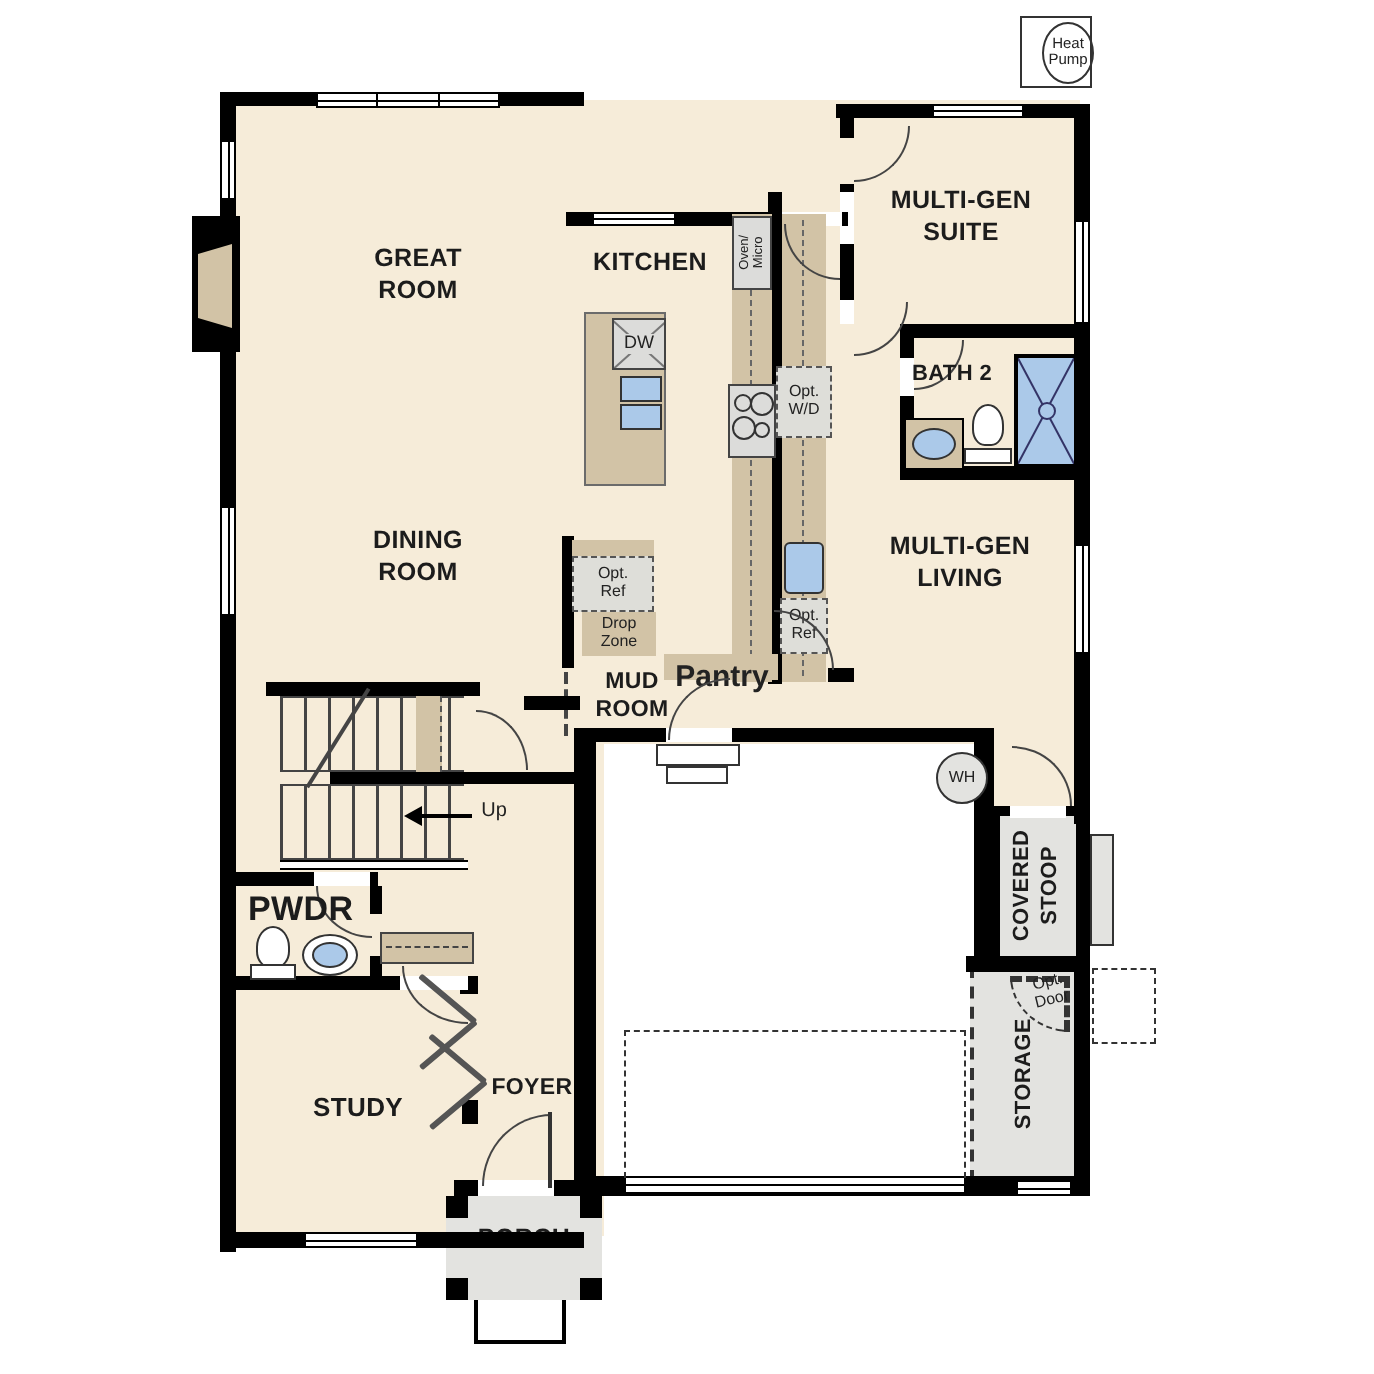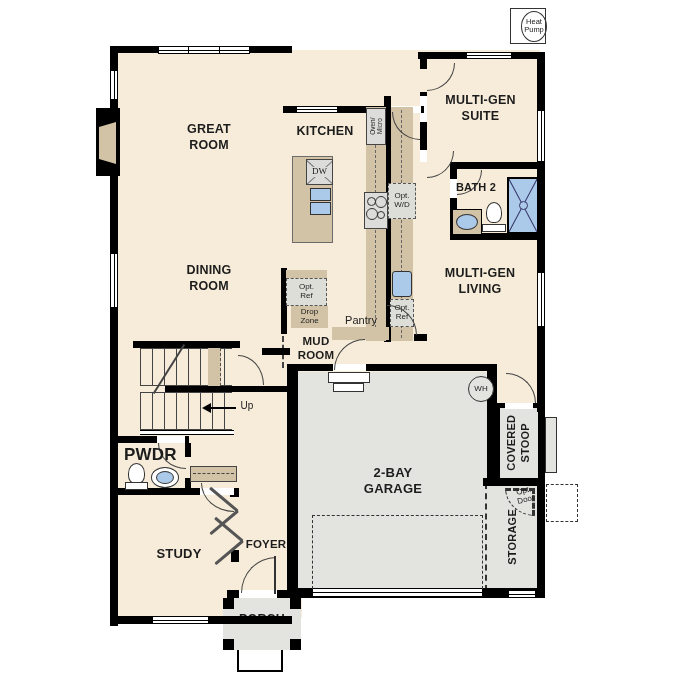--- a/index.html
+++ b/index.html
@@ -34,23 +34,20 @@
 </head>
 <body>
 
 <div id="plan">
 
   <div class="beige" style="left:112px;top:50px;width:428px;height:322px;"></div>
   <div class="beige" style="left:112px;top:372px;width:190px;height:246px;"></div>
   <div class="beige" style="left:492px;top:368px;width:45px;height:38px;"></div>
 
 
-  <div class="gray flexc" style="left:298px;top:372px;width:190px;height:218px;">
-    <div class="lbl" style="position:static;width:75px;font-size:13px;">2-BAY GARAGE</div>
-  </div>
 
   <div class="gray" style="left:223px;top:598px;width:78px;height:52px;"></div>
   <div class="lbl flexc" style="left:232px;top:612px;width:60px;">PORCH</div>
   <div class="wall" style="left:223px;top:598px;width:11px;height:11px;"></div>
   <div class="wall" style="left:290px;top:598px;width:11px;height:11px;"></div>
   <div class="wall" style="left:223px;top:639px;width:11px;height:11px;"></div>
   <div class="wall" style="left:290px;top:639px;width:11px;height:11px;"></div>
   <div class="abs" style="left:237px;top:650px;width:46px;height:22px;background:#fff;border:2px solid #000;border-top:none;box-sizing:border-box;"></div>
 
   <div class="gray flexc" style="left:495px;top:403px;width:50px;height:80px;border:5px solid #000;border-right-width:7px;box-sizing:border-box;">
@@ -136,21 +133,21 @@
   <div class="abs" style="left:168px;top:340px;width:2px;height:58px;background:#444;transform:rotate(32deg);"></div>
   <div class="abs" style="left:140px;top:430px;width:94px;height:5px;background:#fff;border-top:1.5px solid #000;border-bottom:1.5px solid #000;box-sizing:border-box;"></div>
   <div class="sm" style="left:236px;top:400px;width:22px;font-size:10px;">Up</div>
   <div class="abs" style="left:210px;top:407px;width:26px;height:2px;background:#000;"></div>
   <div class="abs" style="left:202px;top:403px;width:0;height:0;border-right:9px solid #000;border-top:5px solid transparent;border-bottom:5px solid transparent;"></div>
 
   <div class="tan" style="left:292px;top:156px;width:41px;height:87px;border:1px solid #6b6b6b;box-sizing:border-box;"></div>
   <div class="abs flexc" style="left:306px;top:159px;width:27px;height:26px;background:#dcdcda;border:1px solid #444;box-sizing:border-box;overflow:hidden;">
     <div class="abs" style="width:36px;height:1px;background:#777;transform:rotate(42deg);"></div>
     <div class="abs" style="width:36px;height:1px;background:#777;transform:rotate(-42deg);"></div>
-    <span class="sm" style="position:relative;font-size:9px;background:#dcdcda;padding:0 1px;font-family:Liberation Serif, serif;">DW</span>
+    <span class="sm" style="position:relative;font-size:9px;background:#dcdcda;padding:0 1px;">DW</span>
   </div>
   <div class="abs" style="left:310px;top:188px;width:21px;height:13px;background:#abc9e9;border:1.3px solid #333;box-sizing:border-box;"></div>
   <div class="abs" style="left:310px;top:202px;width:21px;height:13px;background:#abc9e9;border:1.3px solid #333;box-sizing:border-box;"></div>
 
   <div class="tan" style="left:366px;top:107px;width:20px;height:234px;"></div>
   <div class="abs" style="left:375px;top:110px;width:1px;height:228px;border-left:1px dashed #666;"></div>
   <div class="abs flexc" style="left:366px;top:108px;width:20px;height:37px;background:#dcdcda;border:1px solid #444;box-sizing:border-box;">
     <div class="sm rot" style="position:static;width:30px;font-size:6.5px;">Oven/ Micro</div>
   </div>
   <div class="abs" style="left:364px;top:192px;width:24px;height:37px;background:#dcdcda;border:1px solid #444;box-sizing:border-box;"></div>
@@ -170,21 +167,21 @@
   </div>
 
   <div class="tan" style="left:286px;top:270px;width:41px;height:8px;"></div>
   <div class="dashbox" style="left:286px;top:278px;width:41px;height:28px;">
     <div class="sm" style="position:static;width:22px;font-size:8px;">Opt. Ref</div>
   </div>
   <div class="tan flexc" style="left:291px;top:306px;width:37px;height:22px;">
     <div class="sm" style="position:static;width:30px;font-size:8px;">Drop Zone</div>
   </div>
   <div class="tan" style="left:332px;top:327px;width:57px;height:13px;"></div>
-  <div class="sm" style="left:336px;top:314px;width:50px;font-size:11px;">Pantry</div>
+  <div class="sm" style="left:336px;top:331px;width:50px;font-size:15px;font-weight:bold;">Pantry</div>
 
   <div class="tan" style="left:452px;top:209px;width:30px;height:26px;border:1.3px solid #000;box-sizing:border-box;"></div>
   <div class="abs" style="left:456px;top:214px;width:22px;height:16px;background:#abc9e9;border:1px solid #333;border-radius:50%;box-sizing:border-box;"></div>
   <div class="abs" style="left:486px;top:202px;width:16px;height:21px;background:#fff;border:1.3px solid #333;border-radius:50% 50% 40% 40%;box-sizing:border-box;"></div>
   <div class="abs" style="left:482px;top:224px;width:24px;height:8px;background:#fff;border:1.3px solid #333;box-sizing:border-box;"></div>
   <div class="abs flexc" style="left:507px;top:177px;width:32px;height:57px;background:#abc9e9;border:2px solid #000;box-sizing:border-box;overflow:hidden;">
     <div class="abs" style="width:64px;height:1px;background:#336;transform:rotate(62deg);"></div>
     <div class="abs" style="width:64px;height:1px;background:#336;transform:rotate(-62deg);"></div>
     <div class="abs" style="width:7px;height:7px;border:1px solid #336;border-radius:50%;background:#abc9e9;"></div>
   </div>

